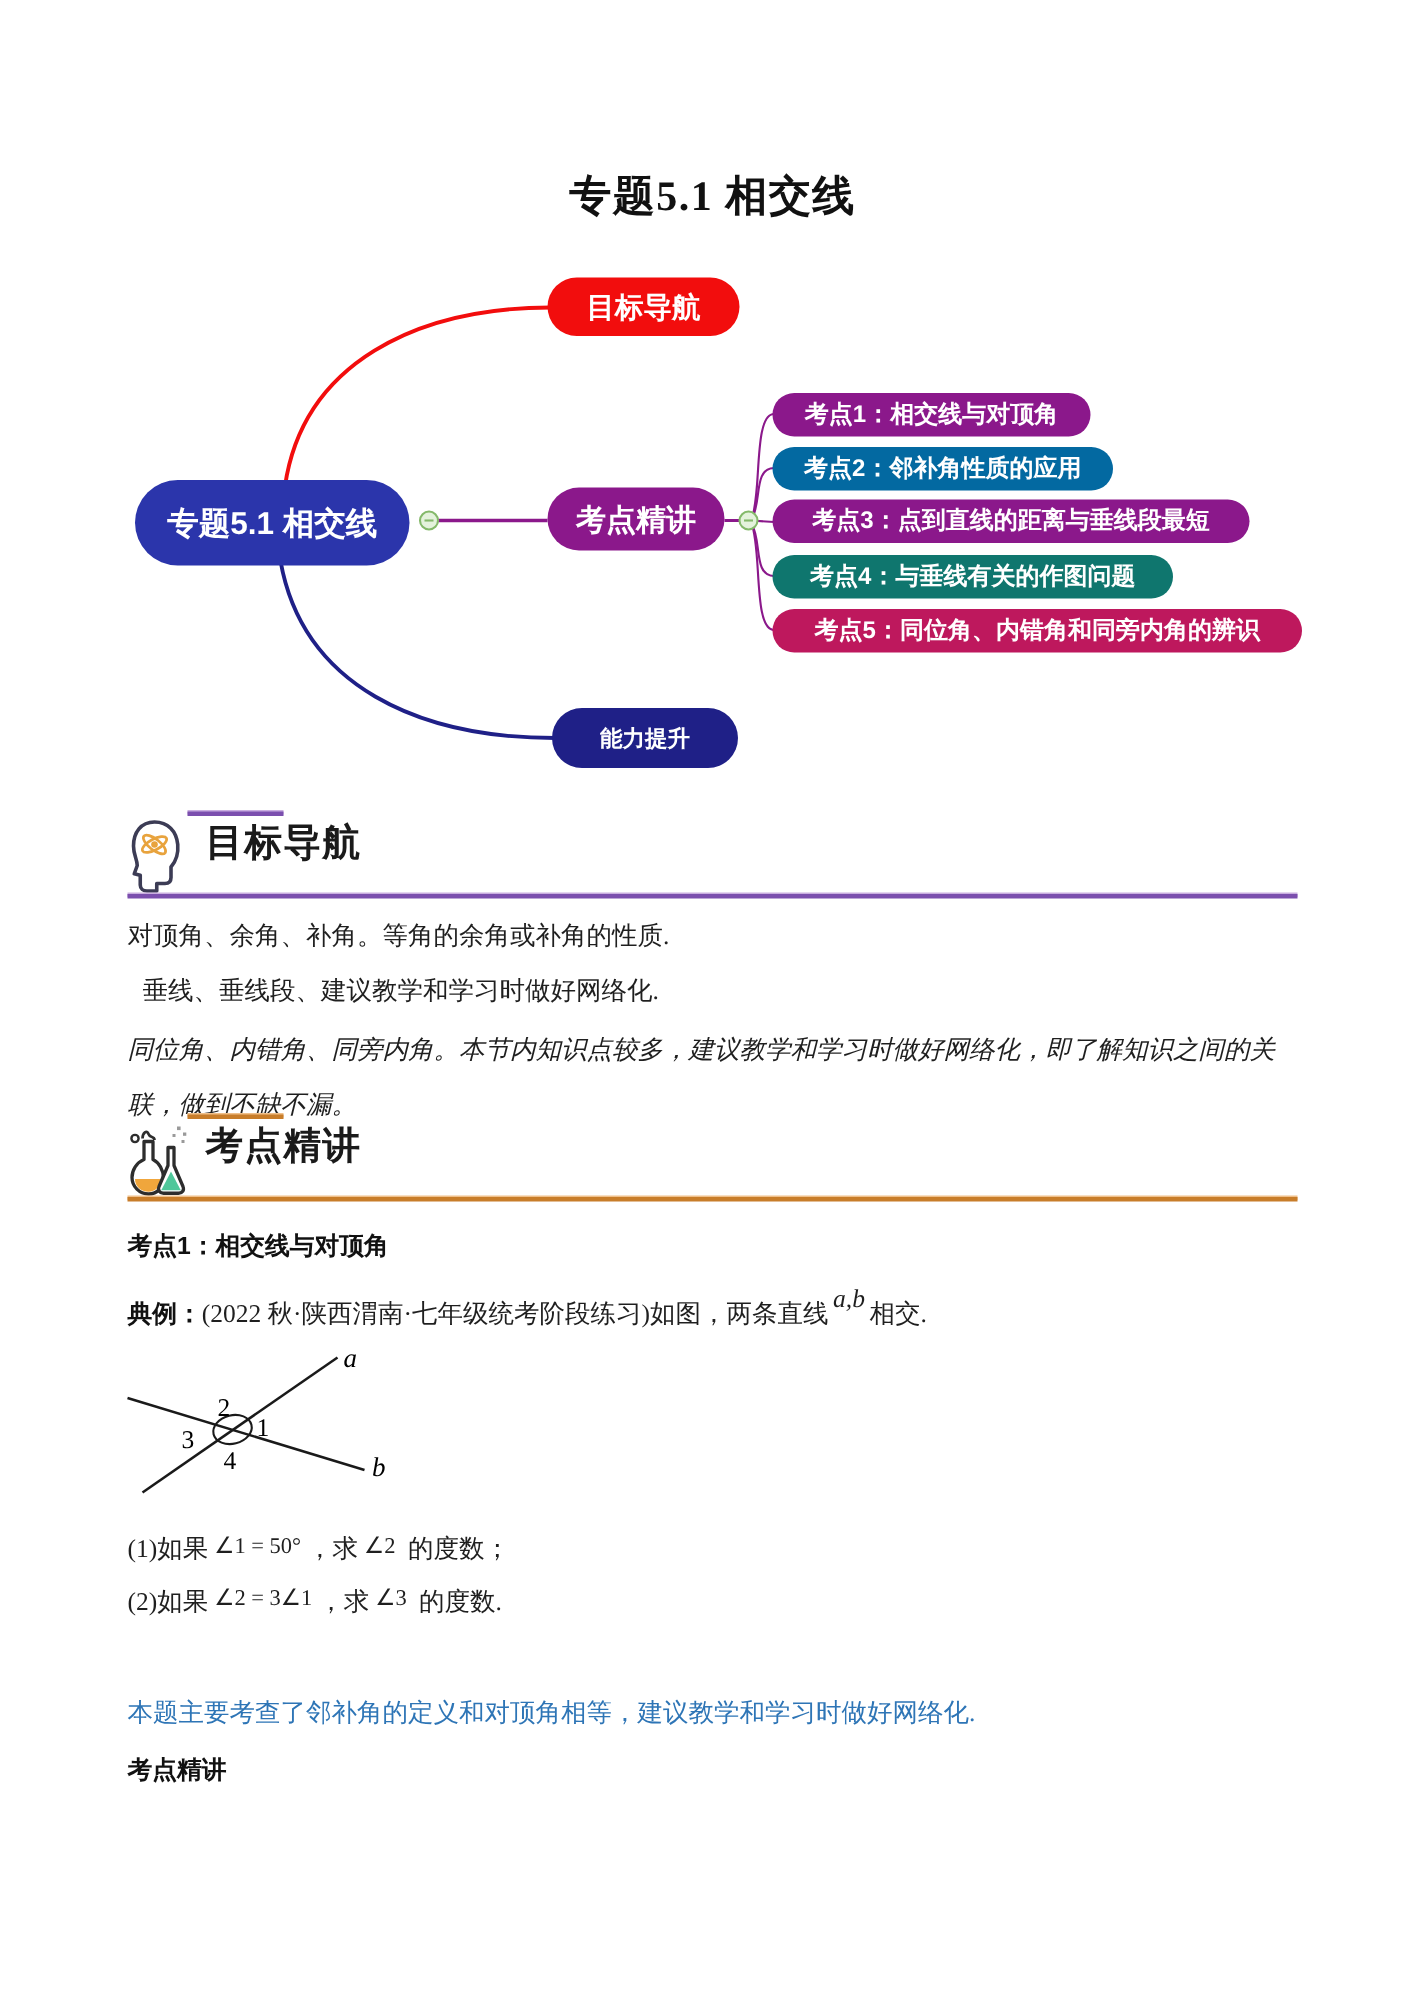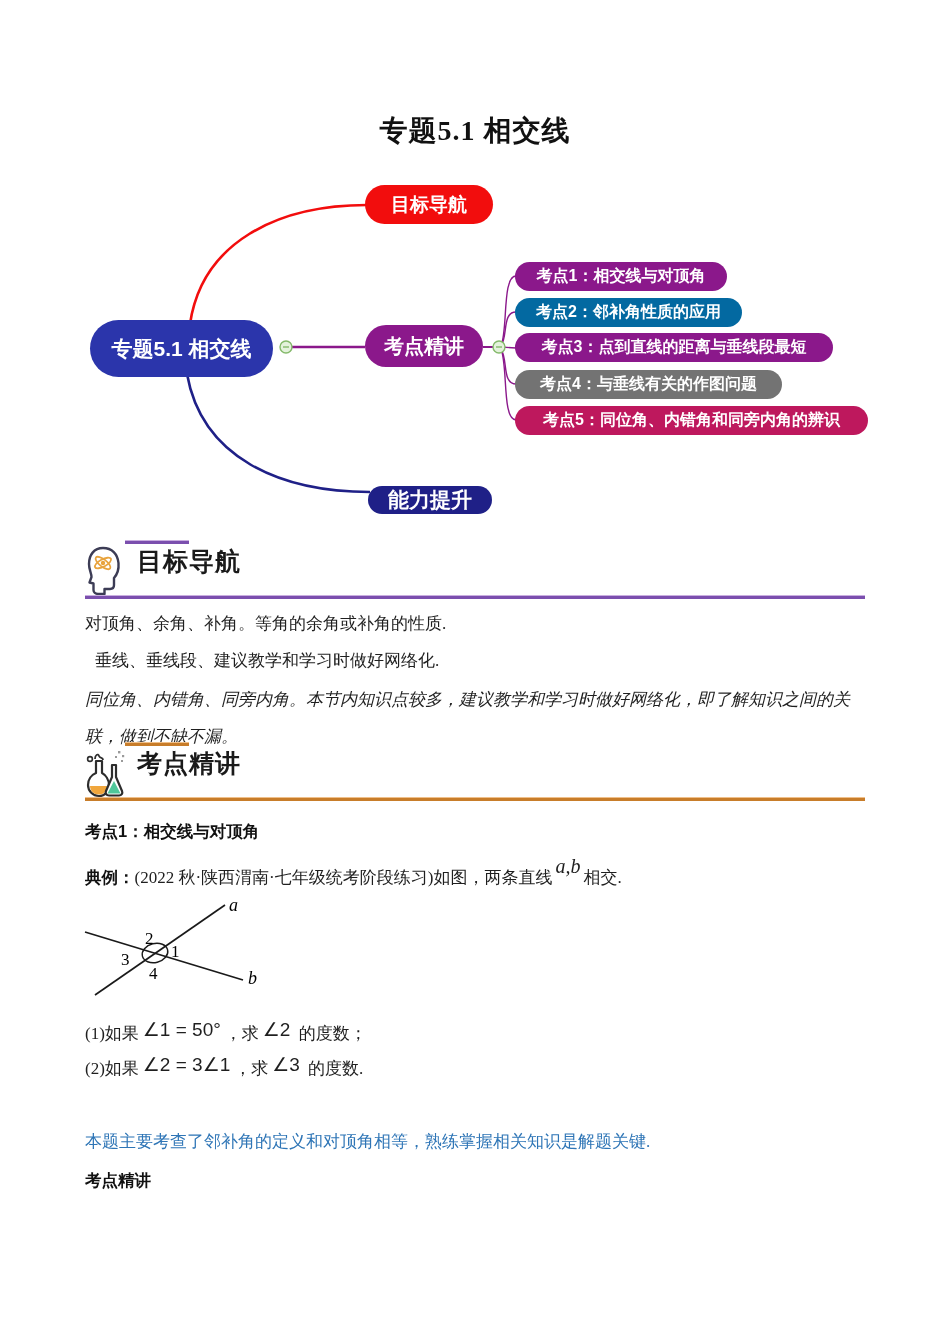--- a/index.html
+++ b/index.html
@@ -23,21 +23,21 @@
   .mindmap { position:absolute; top:170px; left:0; width:950px; height:356px; }
   .mindmap svg.mm-lines { position:absolute; top:0; left:0; }
   .mm-node {
     position:absolute; display:flex; align-items:center; justify-content:center;
     color:#fff; font-family:"Liberation Sans", sans-serif; font-weight:bold;
     white-space:nowrap;
   }
   .mm-root   { left:90px;  top:150px; width:183px; height:57px; border-radius:29px; font-size:21px; }
   .mm-top    { left:365px; top:15px;  width:128px; height:39px; border-radius:20px; font-size:19px; }
   .mm-mid    { left:365px; top:155px; width:118px; height:42px; border-radius:21px; font-size:20px; }
-  .mm-bottom { left:368px; top:316px; width:124px; height:28px; border-radius:20px; font-size:21px; }
+  .mm-bottom { left:368px; top:302px; width:124px; height:40px; border-radius:20px; font-size:15px; }
   .mm-sub {
     left:515px; height:29px; border-radius:15px; font-size:16px;
     background:#8b188b;
   }
   .mm-sub1 { top:92px;  width:212px; }
   .mm-sub2 { top:128px; width:227px; }
   .mm-sub3 { top:163px; width:318px; }
   .mm-sub4 { top:200px; width:267px; }
   .mm-sub5 { top:236px; width:353px; }
 
@@ -55,24 +55,24 @@
   .orange-accent { background:#c87d2a; box-shadow:0 -1px 0 #f0c08a; }
 
   
   .bodytext { position:absolute; left:85px; width:790px; font-size:17px; line-height:22px; color:#1f1f1f; }
   .para3 { line-height:37px; }
   .indent { padding-left:10px; }
   .sans-bold { font-family:"Liberation Sans", sans-serif; font-weight:bold; font-size:16.5px; color:#111; }
   .blue-note { color:#2e75b6; }
 
   .math {
-    font-family:Liberation Sans, sans-serif; font-size:19px;
+    font-family:Liberation Serif, serif; font-size:15px;
     position:relative; top:-3px; margin:3px 4px; white-space:nowrap;
   }
-  .math-sup { position:relative; top:-10px; font-style:italic; margin:0 3px; font-size:20px; }
+  .math-sup { position:relative; top:-10px; font-style:italic; margin:0 3px; font-size:17px; }
 
   
   .geo-figure { position:absolute; left:72px; top:895px; }
   .geo-label { font-family:"Liberation Serif", serif; font-style:italic; font-size:18px; }
   .geo-num { font-family:"Liberation Serif", serif; font-size:17px; }
 </style>
 </head>
 <body>
 
 <div class="page">
@@ -120,21 +120,21 @@
 
     <div class="mm-node mm-sub mm-sub1" style="background: rgb(139, 24, 139);">
       <span>考点1：相交线与对顶角</span>
     </div>
     <div class="mm-node mm-sub mm-sub2" style="background: #0369a1;">
       <span>考点2：邻补角性质的应用</span>
     </div>
     <div class="mm-node mm-sub mm-sub3" style="background: rgb(139, 24, 139);">
       <span>考点3：点到直线的距离与垂线段最短</span>
     </div>
-    <div class="mm-node mm-sub mm-sub4" style="background: #737373;">
+    <div class="mm-node mm-sub mm-sub4" style="background: #0f766e;">
       <span>考点4：与垂线有关的作图问题</span>
     </div>
     <div class="mm-node mm-sub mm-sub5" style="background: #be185d;">
       <span>考点5：同位角、内错角和同旁内角的辨识</span>
     </div>
   </div>
 
   <div class="sec-header" style="top:543px;">
     <svg class="sec-icon" width="38" height="52" viewBox="0 0 38 52">
       <path d="M18,3 C9,3 4,10 4,19 C4,25 6.5,28 6.5,32 L4.5,37.5 L8.5,38.5 L8.5,45 C8.5,47.5 10.5,49 13,49 L19.5,49 L19.5,44 L25,44 C27.5,44 29,42.5 29,40 L29,33 C32.5,29 34,24 33.5,18 C32.6,9 27,3 18,3 Z" fill="#ffffff" stroke="#3c3c55" stroke-width="2.4" stroke-linejoin="round"></path>
@@ -194,16 +194,16 @@
     <text class="geo-num" x="77" y="84">4</text>
   </svg>
 
   <p class="bodytext" style="top:1022px;">
     <span>(1)如果</span><span class="math">∠1 = 50°</span><span>，求</span><span class="math">∠2</span><span> 的度数；</span>
   </p>
   <p class="bodytext" style="top:1057px;">
     <span>(2)如果</span><span class="math">∠2 = 3∠1</span><span>，求</span><span class="math">∠3</span><span> 的度数.</span>
   </p>
 
-  <p class="bodytext blue-note" style="top: 1131px; color: rgb(46, 117, 182);">本题主要考查了邻补角的定义和对顶角相等，熟练掌握相关知识是解题关键.</p>
+  <p class="bodytext blue-note" style="top: 1131px; color: rgb(46, 117, 182);">本题主要考查了邻补角的定义和对顶角相等，建议教学和学习时做好网络化.</p>
   <p class="bodytext sans-bold" style="top:1169px;">考点精讲</p>
 
 </div>
 
 </body></html>

